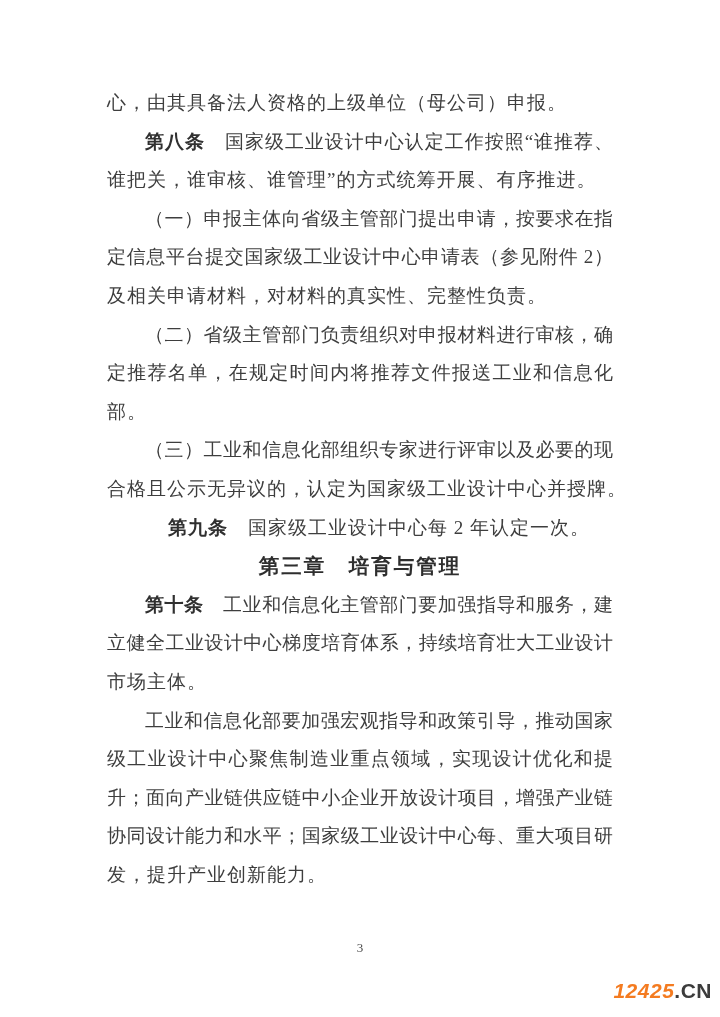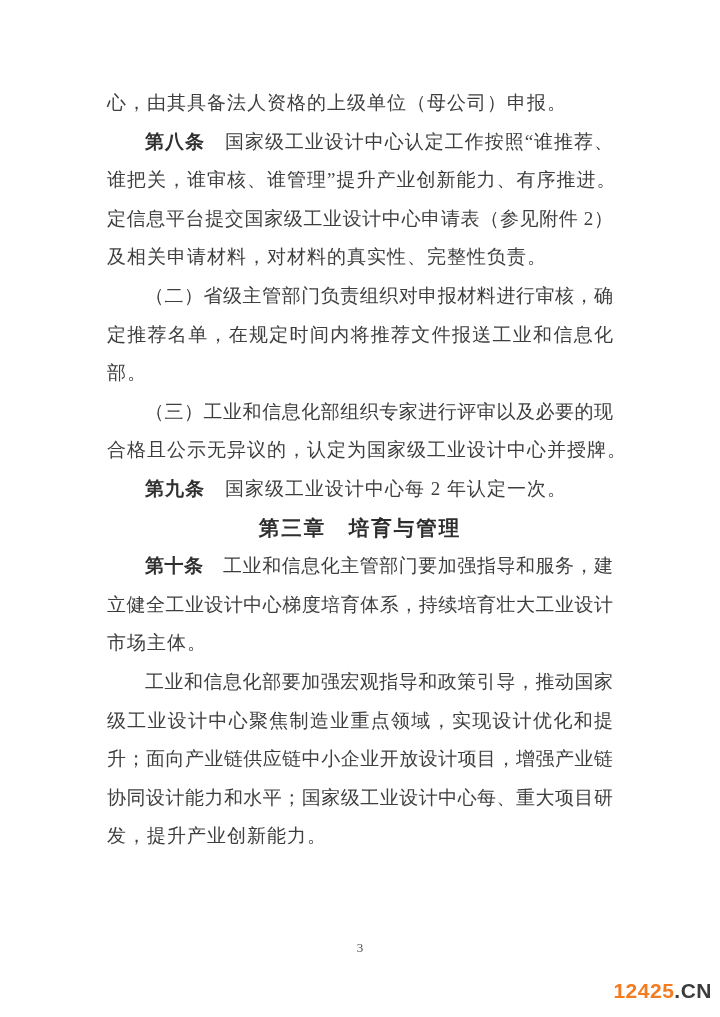--- a/index.html
+++ b/index.html
@@ -27,21 +27,21 @@
     color: #3e3e3e;
     white-space: nowrap;
     letter-spacing: 1px;
   }
   .ln.fill {
     white-space: normal;
     text-align: justify;
     text-align-last: justify;
     letter-spacing: 0;
   }
-  .ln.ind { text-indent: 38px; }
+  .ln.ind { text-indent: 38px; text-align: center; }
   .ln.head {
     text-align: center;
     text-align-last: center;
     font-weight: 700;
     font-size: 20.5px;
     color: #2e2e2e;
     letter-spacing: 2px;
     text-indent: 0;
   }
   .b {
@@ -58,32 +58,33 @@
   }
   .watermark {
     position: absolute;
     right: 8px; top: 979px;
     font-family: "Liberation Sans", "DejaVu Sans", sans-serif;
     font-weight: 800;
     font-size: 21px;
     letter-spacing: 0.5px;
     white-space: nowrap;
   }
-  .wm-brand { color: #f47b20; }
+  .wm-brand { color: #f47b20; font-style: italic; }
   .wm-suffix { color: #3c3c3c; }
 </style>
 </head>
 <body>
 
 <div class="page">
 
   <div class="doc-body">
     <div class="ln"><span>心，由其具备法人资格的上级单位（母公司）申报。</span></div>
     <div class="ln fill ind"><span class="b">第八条</span><span>　国家级工业设计中心认定工作按照“谁推荐、</span></div>
-    <div class="ln"><span>谁把关，谁审核、谁管理”提升产业创新能力、有序推进。</span></div>
+    <div class="ln"><span>谁把关，谁审核、谁管理”的方式统筹开展、有序推进。</span></div>
+    <div class="ln fill ind"><span>（一）申报主体向省级主管部门提出申请，按要求在指</span></div>
     <div class="ln fill"><span>定信息平台提交国家级工业设计中心申请表（参见附件 2）</span></div>
     <div class="ln"><span>及相关申请材料，对材料的真实性、完整性负责。</span></div>
     <div class="ln fill ind"><span>（二）省级主管部门负责组织对申报材料进行审核，确</span></div>
     <div class="ln fill"><span>定推荐名单，在规定时间内将推荐文件报送工业和信息化</span></div>
     <div class="ln"><span>部。</span></div>
     <div class="ln fill ind"><span>（三）工业和信息化部组织专家进行评审以及必要的现</span></div>
     <div class="ln"><span>合格且公示无异议的，认定为国家级工业设计中心并授牌。</span></div>
     <div class="ln ind"><span class="b">第九条</span><span>　国家级工业设计中心每 2 年认定一次。</span></div>
     <div class="ln head"><span>第三章　培育与管理</span></div>
     <div class="ln fill ind"><span class="b">第十条</span><span>　工业和信息化主管部门要加强指导和服务，建</span></div>

